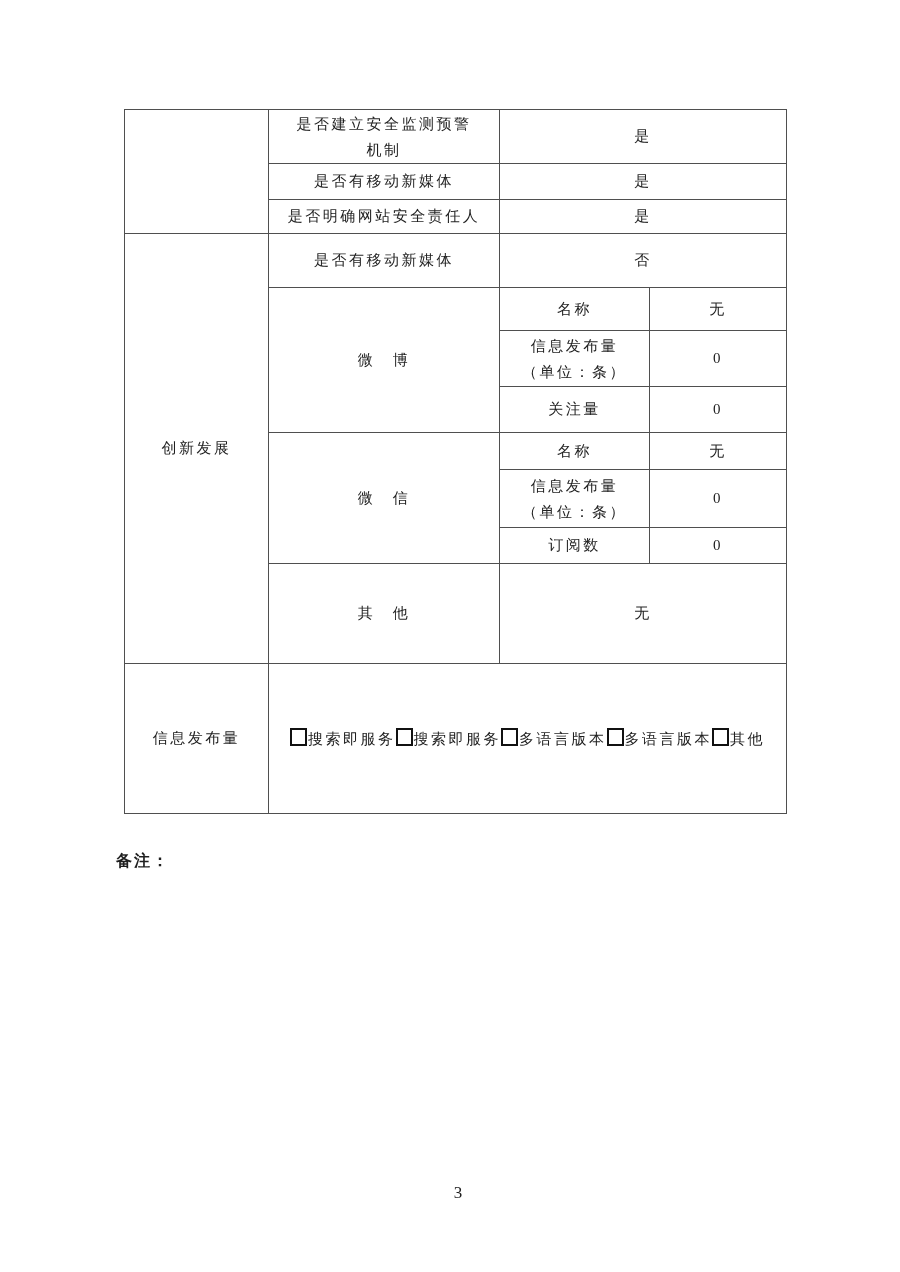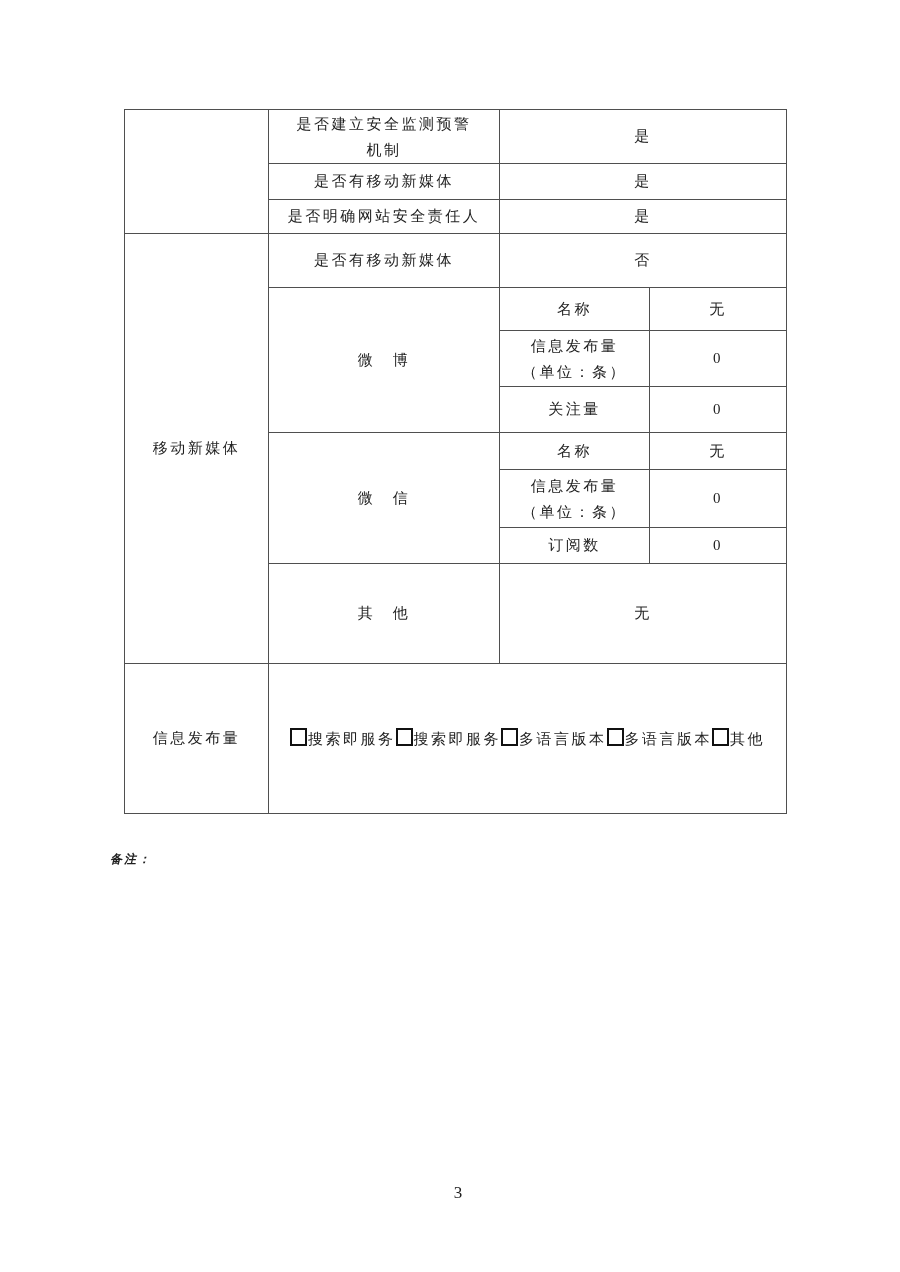--- a/index.html
+++ b/index.html
@@ -37,22 +37,22 @@
   .chk-item{white-space:nowrap;}
   .chk-box{
     display:inline-block;
     width:13px;height:14px;
     border:2px solid #111111;
     background:#ffffff;
     margin-right:1px;
     vertical-align:-2px;
   }
   .notes{
-    position:absolute;left:110px;top:851px;
-    font-weight:bold;font-size:12px;letter-spacing:2px;font-style:italic;
+    position:absolute;left:116px;top:851px;
+    font-weight:bold;font-size:16px;letter-spacing:2px;
   }
   .pageno{
     position:absolute;left:0;top:1183px;width:916px;
     text-align:center;font-size:17px;letter-spacing:0;
   }
 </style>
 </head>
 <body>
 
 <div class="page">
@@ -75,21 +75,21 @@
       <tr style="height:36px">
         <td>是否有移动新媒体</td>
         <td colspan="2">是</td>
       </tr>
       <tr style="height:34px">
         <td>是否明确网站安全责任人</td>
         <td colspan="2">是</td>
       </tr>
 
       <tr style="height:54px">
-        <td rowspan="8">移动新媒体</td>
+        <td rowspan="8">创新发展</td>
         <td>是否有移动新媒体</td>
         <td colspan="2">否</td>
       </tr>
       <tr style="height:43px">
         <td rowspan="3">微　博</td>
         <td>名称</td>
         <td>无</td>
       </tr>
       <tr style="height:56px">
         <td class="pre">信息发布量

